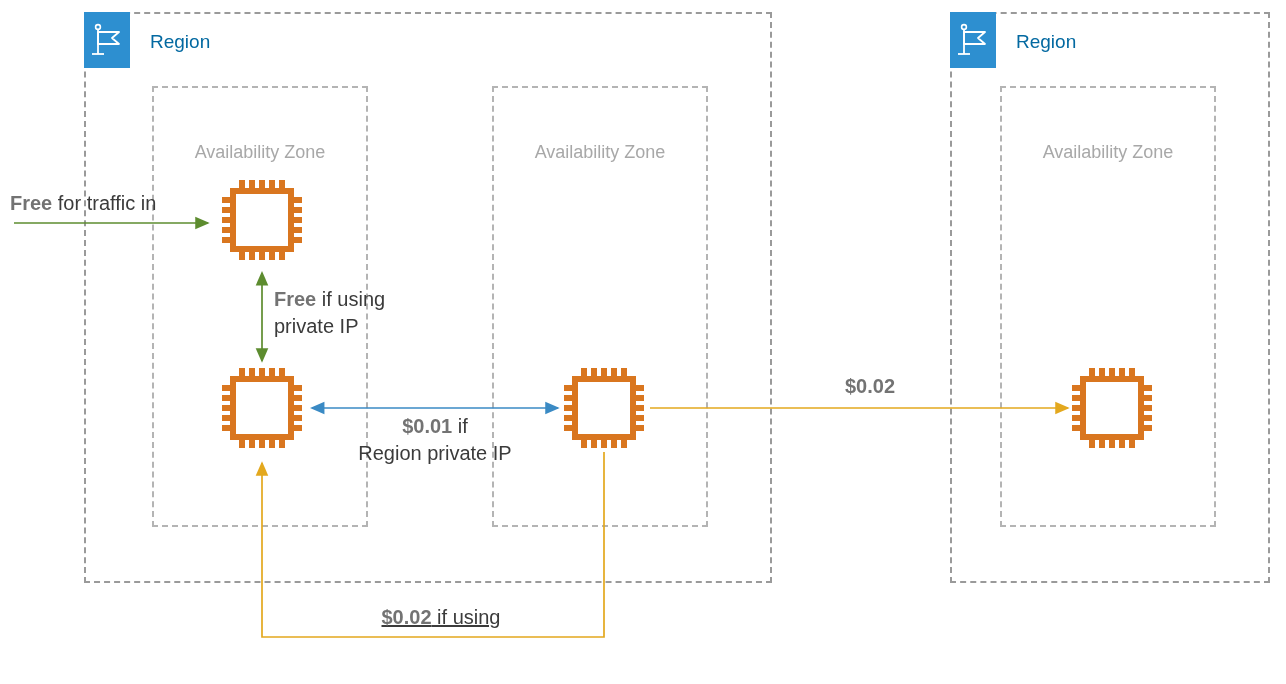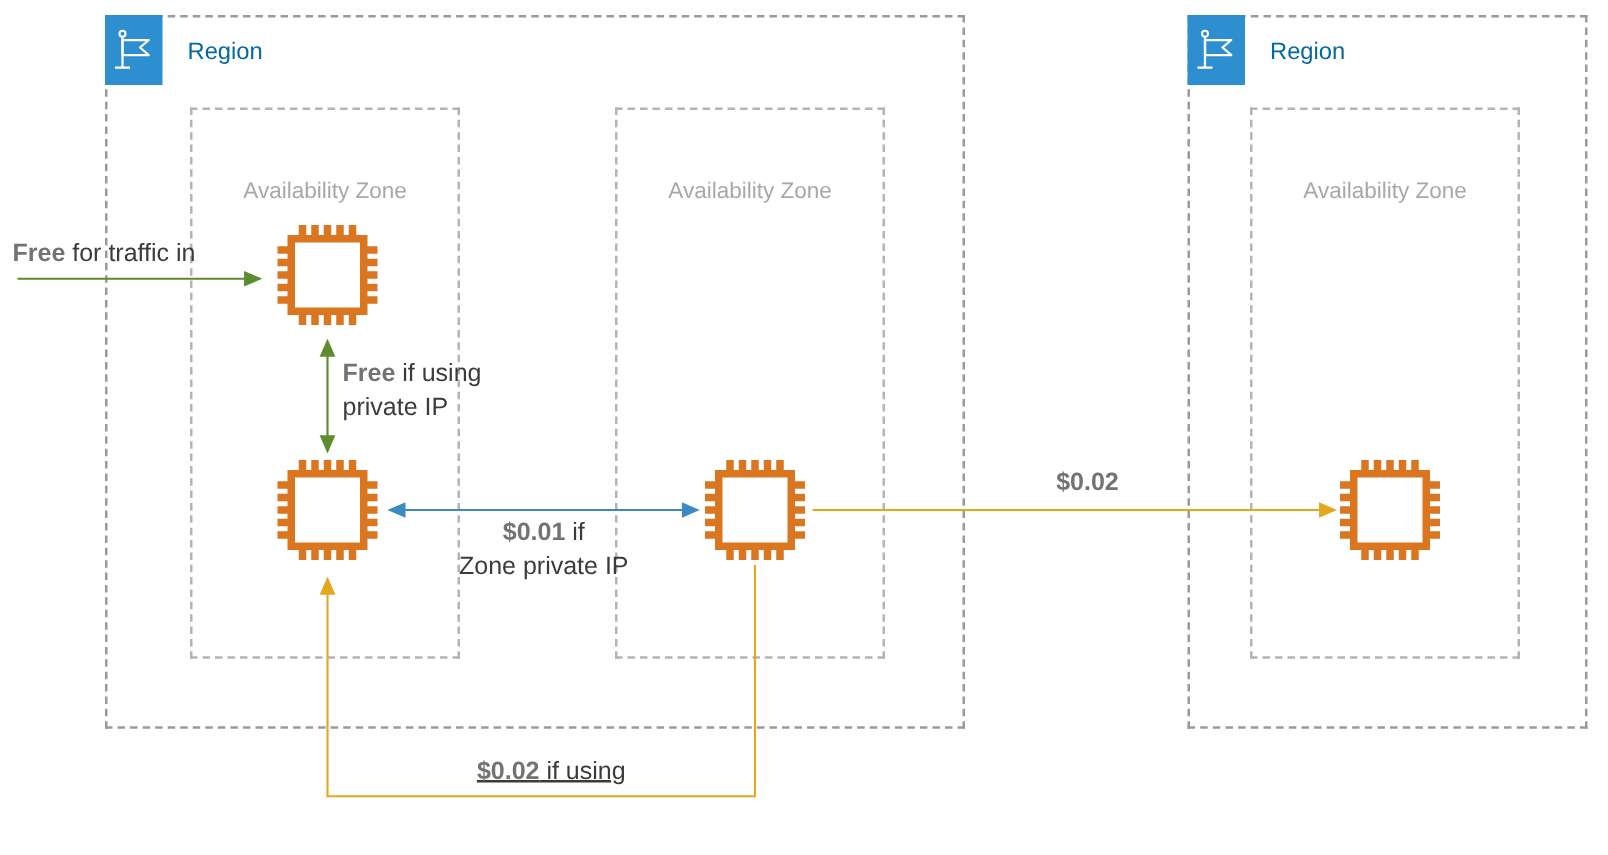--- a/index.html
+++ b/index.html
@@ -269,21 +269,21 @@
     <span class="ln"><b>Free</b><span> for traffic in</span></span>
   </div>
 
   <div class="edge-label" style="left:274px; top:286px;">
     <span class="ln"><b>Free</b><span> if using</span></span>
     <span class="ln">private IP</span>
   </div>
 
   <div class="edge-label center" style="left:345px; top:373px; width:180px;margin-top:40px;">
     <span class="ln"><b>$0.01</b><span> if</span></span>
-    <span class="ln">Zone private IP</span>
+    <span class="ln">Region private IP</span>
   </div>
 
   <div class="edge-label center" style="left:760px; top:373px; width:220px;">
     <span class="ln"><b>$0.02</b><span></span></span>
   </div>
 
   <div class="edge-label center" style="left:296px; top:604px; width:290px;text-decoration:underline;">
     <span class="ln"><b>$0.02</b><span> if using</span></span>
   </div>
 

